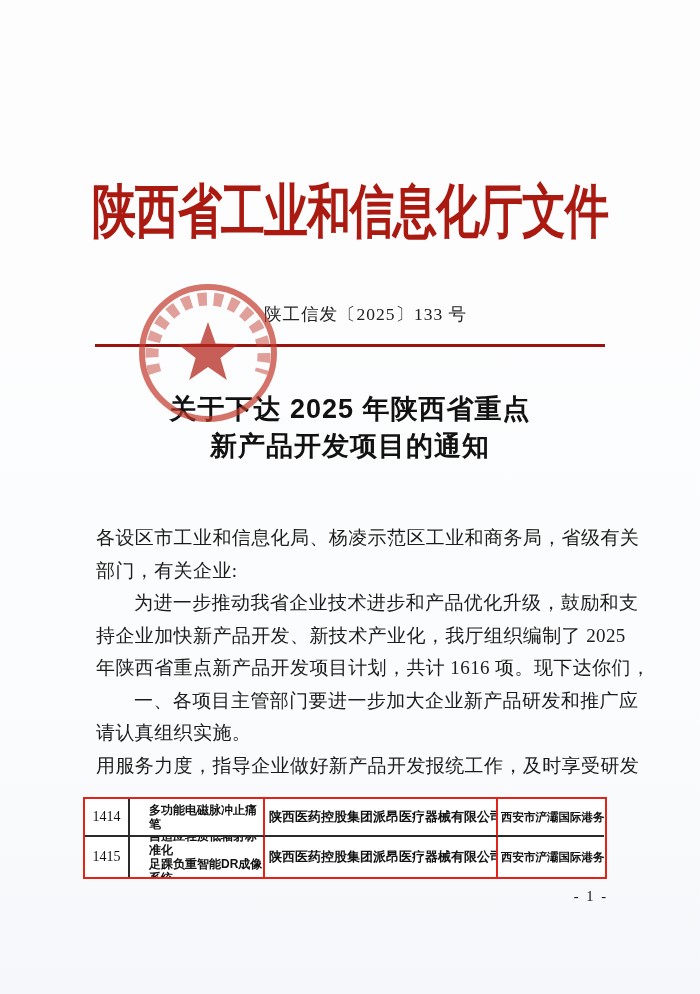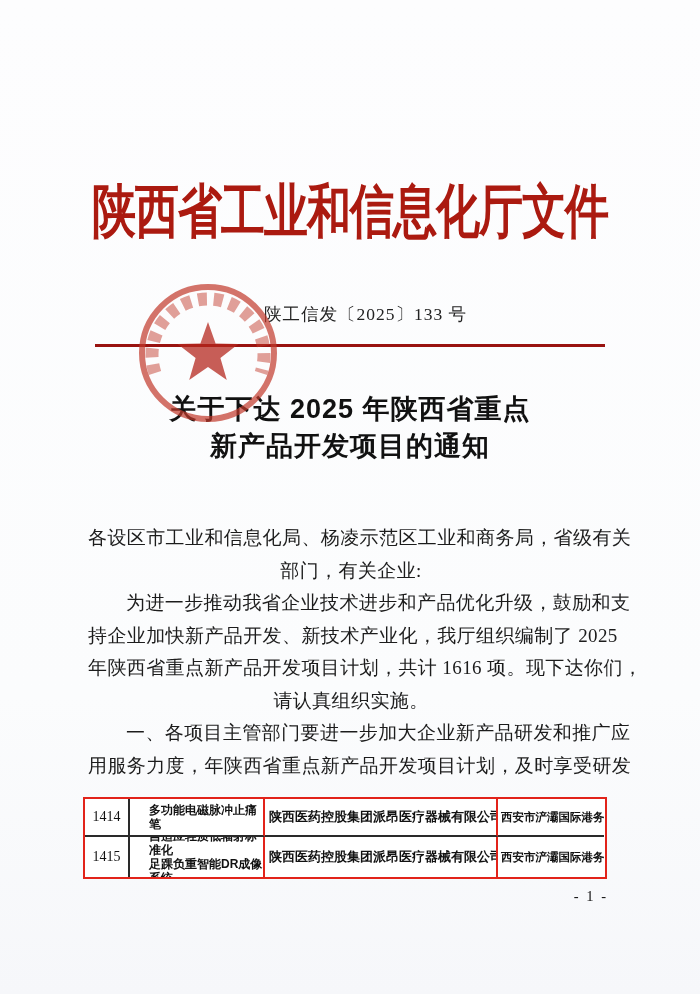--- a/index.html
+++ b/index.html
@@ -50,24 +50,23 @@
   .doc-title {
     position:absolute; top:391px; left:0; width:700px;
     text-align:center;
     font-family:"Liberation Sans", sans-serif;
     font-weight:800; font-size:27px; line-height:37px; color:#111;
     letter-spacing:1px;
   }
 
   
   .body-text {
-    position:absolute; top:522px; left:88px; width:526px;
+    position:absolute; top:522px; left:96px; width:526px;
     font-size:19px; line-height:32.5px; color:#1c1c1c;
     letter-spacing:0.4px;
-    text-align:center;
   }
   .body-line { white-space:nowrap; }
   .body-line.indent { text-indent:2em; }
 
   
   .projects-table {
     position:absolute; left:83px; top:797px; width:524px; height:82px;
     display:grid;
     grid-template-columns:45px 135px 233px 106px;
     grid-template-rows:38px 40px;
@@ -120,23 +119,23 @@
     <div>关于下达 2025 年陕西省重点</div>
     <div>新产品开发项目的通知</div>
   </div>
 
   <div class="body-text">
     <div class="body-line">各设区市工业和信息化局、杨凌示范区工业和商务局，省级有关</div>
     <div class="body-line">部门，有关企业:</div>
     <div class="body-line indent">为进一步推动我省企业技术进步和产品优化升级，鼓励和支</div>
     <div class="body-line">持企业加快新产品开发、新技术产业化，我厅组织编制了 2025</div>
     <div class="body-line">年陕西省重点新产品开发项目计划，共计 1616 项。现下达你们，</div>
+    <div class="body-line indent">一、各项目主管部门要进一步加大企业新产品研发和推广应</div>
     <div class="body-line">请认真组织实施。</div>
-    <div class="body-line indent">一、各项目主管部门要进一步加大企业新产品研发和推广应</div>
-    <div class="body-line">用服务力度，年陕西省重点新产品开发项目计划，及时享受研发</div>
+    <div class="body-line">用服务力度，指导企业做好新产品开发报统工作，及时享受研发</div>
   </div>
 
   <div class="projects-table">
 
     <div class="cell no row1 vb-black">1414</div>
     <div class="cell product row1 vb-red">多功能电磁脉冲止痛笔</div>
     <div class="cell company row1 vb-red">陕西医药控股集团派昂医疗器械有限公司</div>
     <div class="cell district row1">西安市浐灞国际港务区</div>
 
     <div class="cell no vb-black">1415</div>

